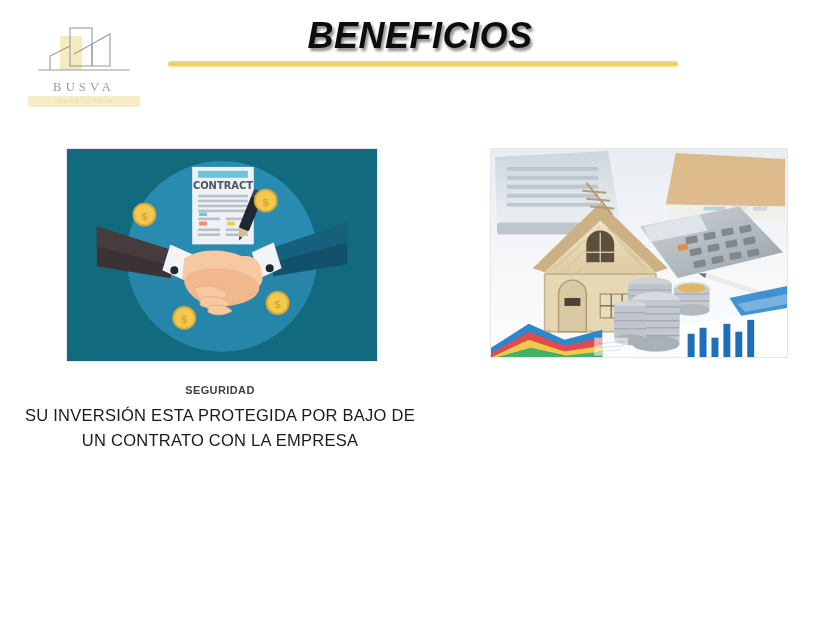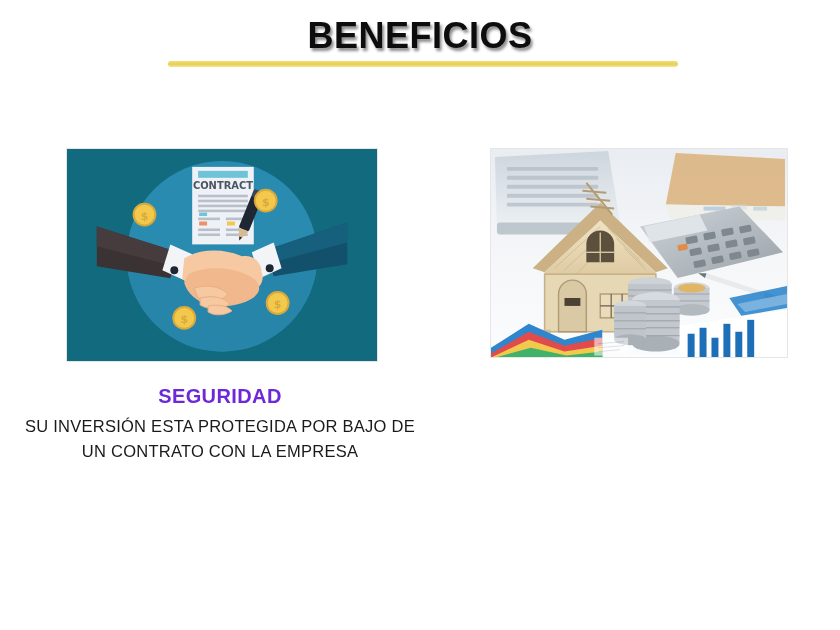--- a/index.html
+++ b/index.html
@@ -73,20 +73,21 @@
     left: 170px;
     top: 17px;
     width: 500px;
     text-align: center;
     font-size: 36px;
     font-weight: bold;
     letter-spacing: 0.5px;
     color: #0d0d0d;
     text-shadow: 2px 3px 3px rgba(0,0,0,0.45);
     line-height: 1.05;
+    font-style: italic;
   }
   .title-rule {
     position: absolute;
     left: 168px;
     top: 61px;
     width: 510px;
     height: 6px;
     background: linear-gradient(180deg, #f2dc78 0%, #e9cf55 55%, #f4e699 100%);
     border-radius: 3px;
   }
@@ -107,24 +108,24 @@
     background: #737373;
   }
   .media.left  { margin-left: 46px;  width: 312px; height: 214px; }
   .media.right { margin-left: 40px;  width: 298px; height: 210px; }
 
   .caption {
     margin-top: 22px;
     text-align: center;
   }
   .caption-title {
-    font-size: 20px;
+    font-size: 11px;
     font-weight: bold;
     letter-spacing: 0.4px;
-    color: #6d28d9;
+    color: #404040;
     line-height: 1.2;
   }
   .caption-body {
     margin-top: 6px;
     font-size: 16.5px;
     font-weight: 400;
     letter-spacing: 0.25px;
     color: #1a1a1a;
     line-height: 1.52;
   }
@@ -133,20 +134,34 @@
   .illus-handshake { position: absolute; inset: 0; }
 
   
   .photo-house { position: absolute; inset: 0; background: #f4f5f7; }
 </style>
 </head>
 <body>
 
 <div class="slide">
 
+  <div class="brand">
+    <div class="brand-mark">
+      <svg viewBox="0 0 108 56" width="108" height="56" xmlns="http://www.w3.org/2000/svg">
+        <rect x="30" y="10" width="22" height="34" fill="#f5e7b4" opacity="0.85"></rect>
+        <rect x="40" y="2" width="22" height="38" fill="none" stroke="#9b9b9b" stroke-width="1.1"></rect>
+        <path d="M62 18 L80 8 L80 40 L62 40 Z" fill="none" stroke="#9b9b9b" stroke-width="1.1"></path>
+        <path d="M62 18 L44 28" fill="none" stroke="#9b9b9b" stroke-width="1.1"></path>
+        <path d="M20 44 L20 30 L40 20" fill="none" stroke="#9b9b9b" stroke-width="1.1"></path>
+        <line x1="8" y1="44" x2="100" y2="44" stroke="#9b9b9b" stroke-width="1.1"></line>
+      </svg>
+    </div>
+    <div class="brand-name">BUSVA</div>
+    <div class="brand-tagline">INMOBILIARIA</div>
+  </div>
 
   <div class="title">BENEFICIOS</div>
   <div class="title-rule"></div>
 
   <div class="benefit left">
 
     <div class="media left">
       <svg class="illus-handshake" viewBox="0 0 312 214" preserveAspectRatio="none" xmlns="http://www.w3.org/2000/svg">
 
         <rect x="0" y="0" width="312" height="214" fill="#126a7e"></rect>

